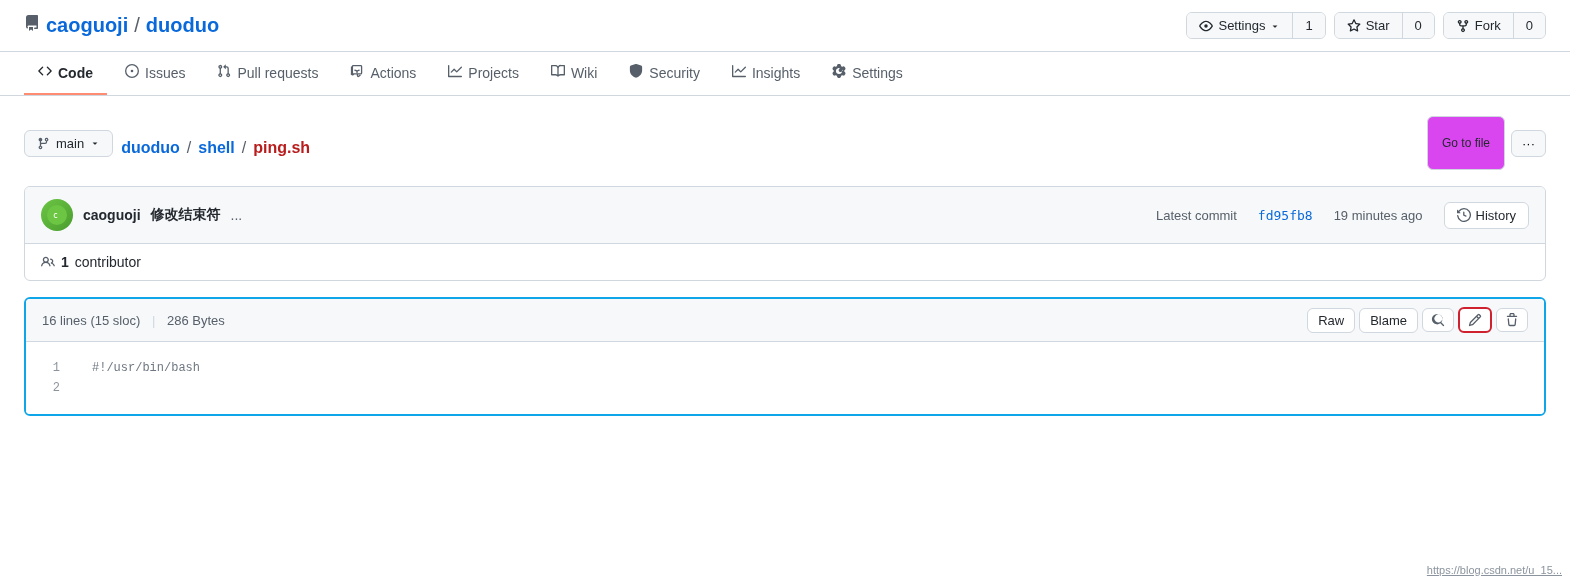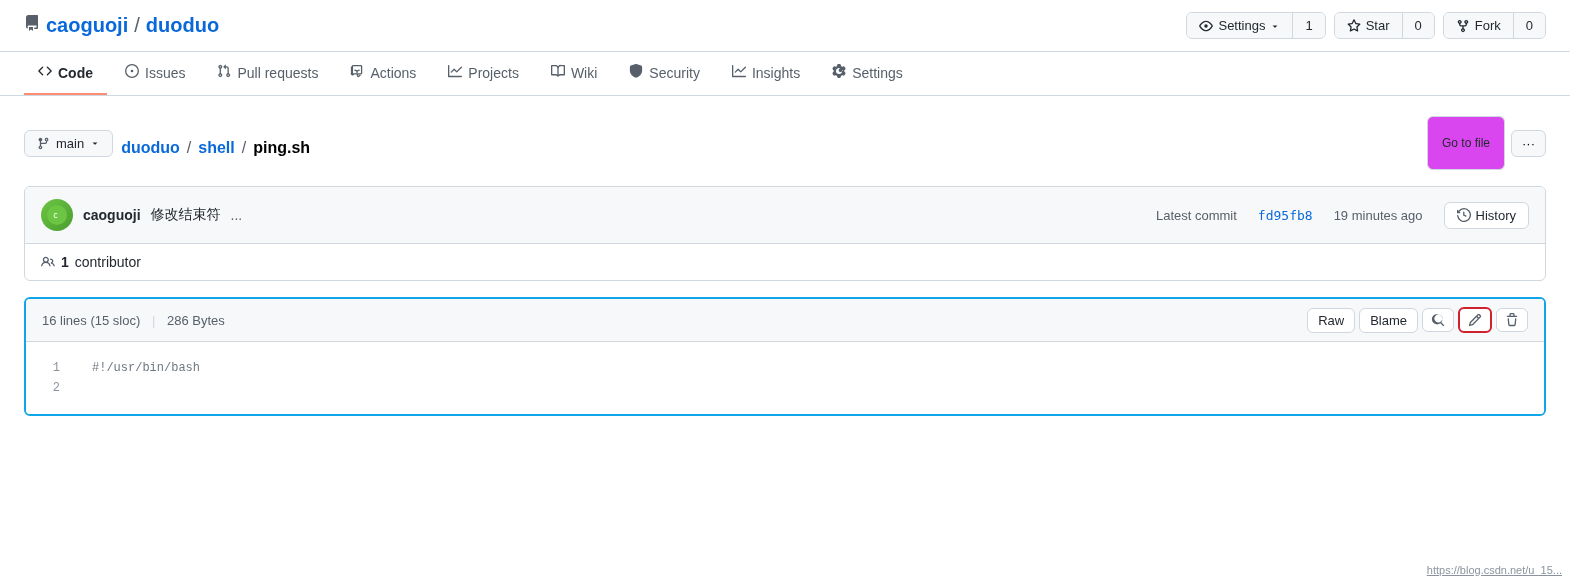--- a/index.html
+++ b/index.html
@@ -451,40 +451,40 @@
         <span>main</span>
         <svg width="10" height="10" viewBox="0 0 16 16" fill="currentColor">
           <path d="M4.427 7.427l3.396 3.396a.25.25 0 00.354 0l3.396-3.396A.25.25 0 0011.396 7H4.604a.25.25 0 00-.177.427z"></path>
         </svg>
       </button>
       <div class="breadcrumb">
         <a style="color:#0969da;text-decoration:none;font-weight:600;font-size:16px;">duoduo</a>
         <span style="color:#57606a;font-size:16px;margin:0 3px;">/</span>
         <a style="color:#0969da;text-decoration:none;font-weight:600;font-size:16px;">shell</a>
         <span style="color:#57606a;font-size:16px;margin:0 3px;">/</span>
-        <span style="font-weight:700;font-size:16px;color:#000000;">ping.sh</span>
+        <span style="font-weight:700;font-size:16px;color:#b91c1c;">ping.sh</span>
       </div>
     </div>
     <div class="file-actions">
       <button class="goto-btn">Go to file</button>
       <button class="more-btn">···</button>
     </div>
   </div>
 
   <div class="commit-box">
     <div class="commit-header">
       <div class="commit-author">
         <div class="avatar-img">
           <svg width="20" height="20" viewBox="0 0 40 40" fill="none">
             <rect width="40" height="40" rx="20" fill="#6cc644"></rect>
             <text x="12" y="26" font-size="16" fill="white" font-family="monospace">c</text>
           </svg>
         </div>
         <span style="font-weight:600;color:#24292f;">caoguoji</span>
-        <span style="color:#24292f;font-weight:400;">修改结束符</span>
+        <span style="color:#24292f;font-weight:700;">修改结束符</span>
         <span style="color:#57606a;">...</span>
       </div>
       <div class="commit-meta">
         <span style="color:#57606a;">Latest commit</span>
         <span style="color:#0969da;font-family:monospace;">fd95fb8</span>
         <span style="color:#57606a;">19 minutes ago</span>
         <button class="history-btn">
           <svg width="14" height="14" viewBox="0 0 16 16" fill="currentColor" style="color:#57606a">
             <path d="M1.643 3.143L.427 1.927A.25.25 0 000 2.104V5.75c0 .138.112.25.25.25h3.646a.25.25 0 00.177-.427L2.715 4.215a6.5 6.5 0 11-1.18 4.458.75.75 0 10-1.493.154 8.001 8.001 0 101.6-5.684zM7.75 4a.75.75 0 01.75.75v2.992l2.028.812a.75.75 0 01-.557 1.392l-2.5-1A.75.75 0 017 8.25v-3.5A.75.75 0 017.75 4z"></path>
           </svg>

